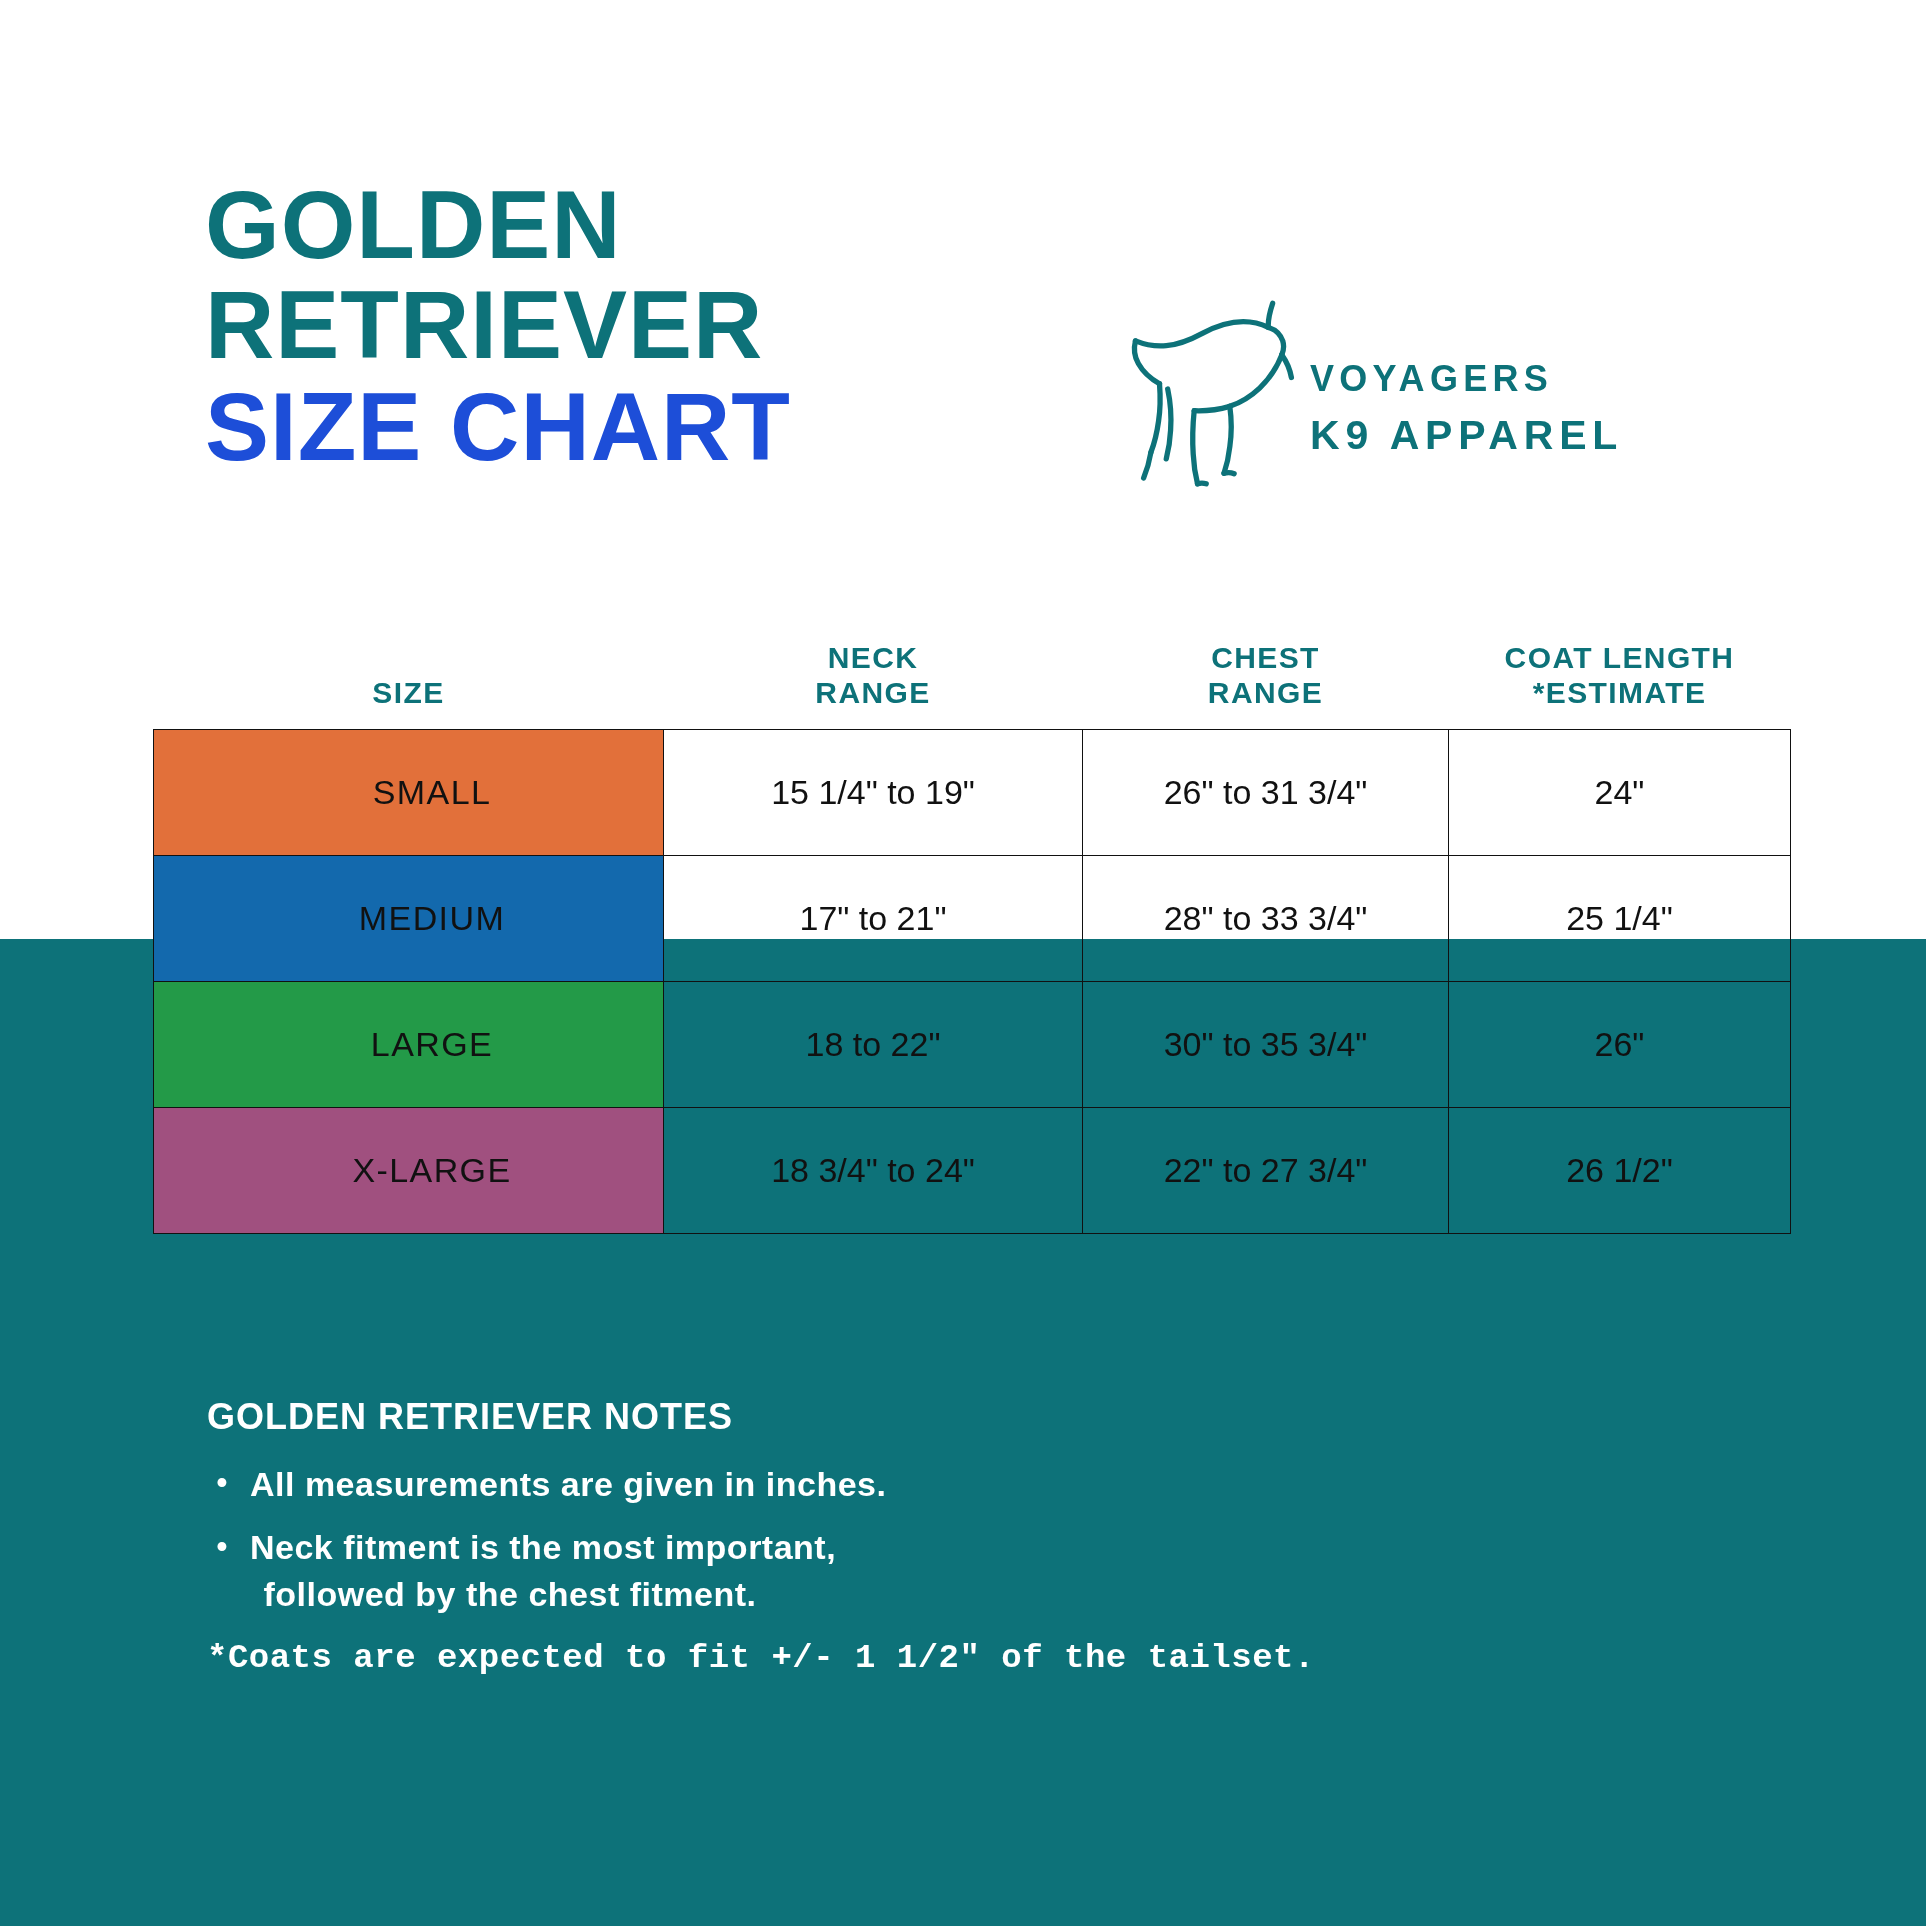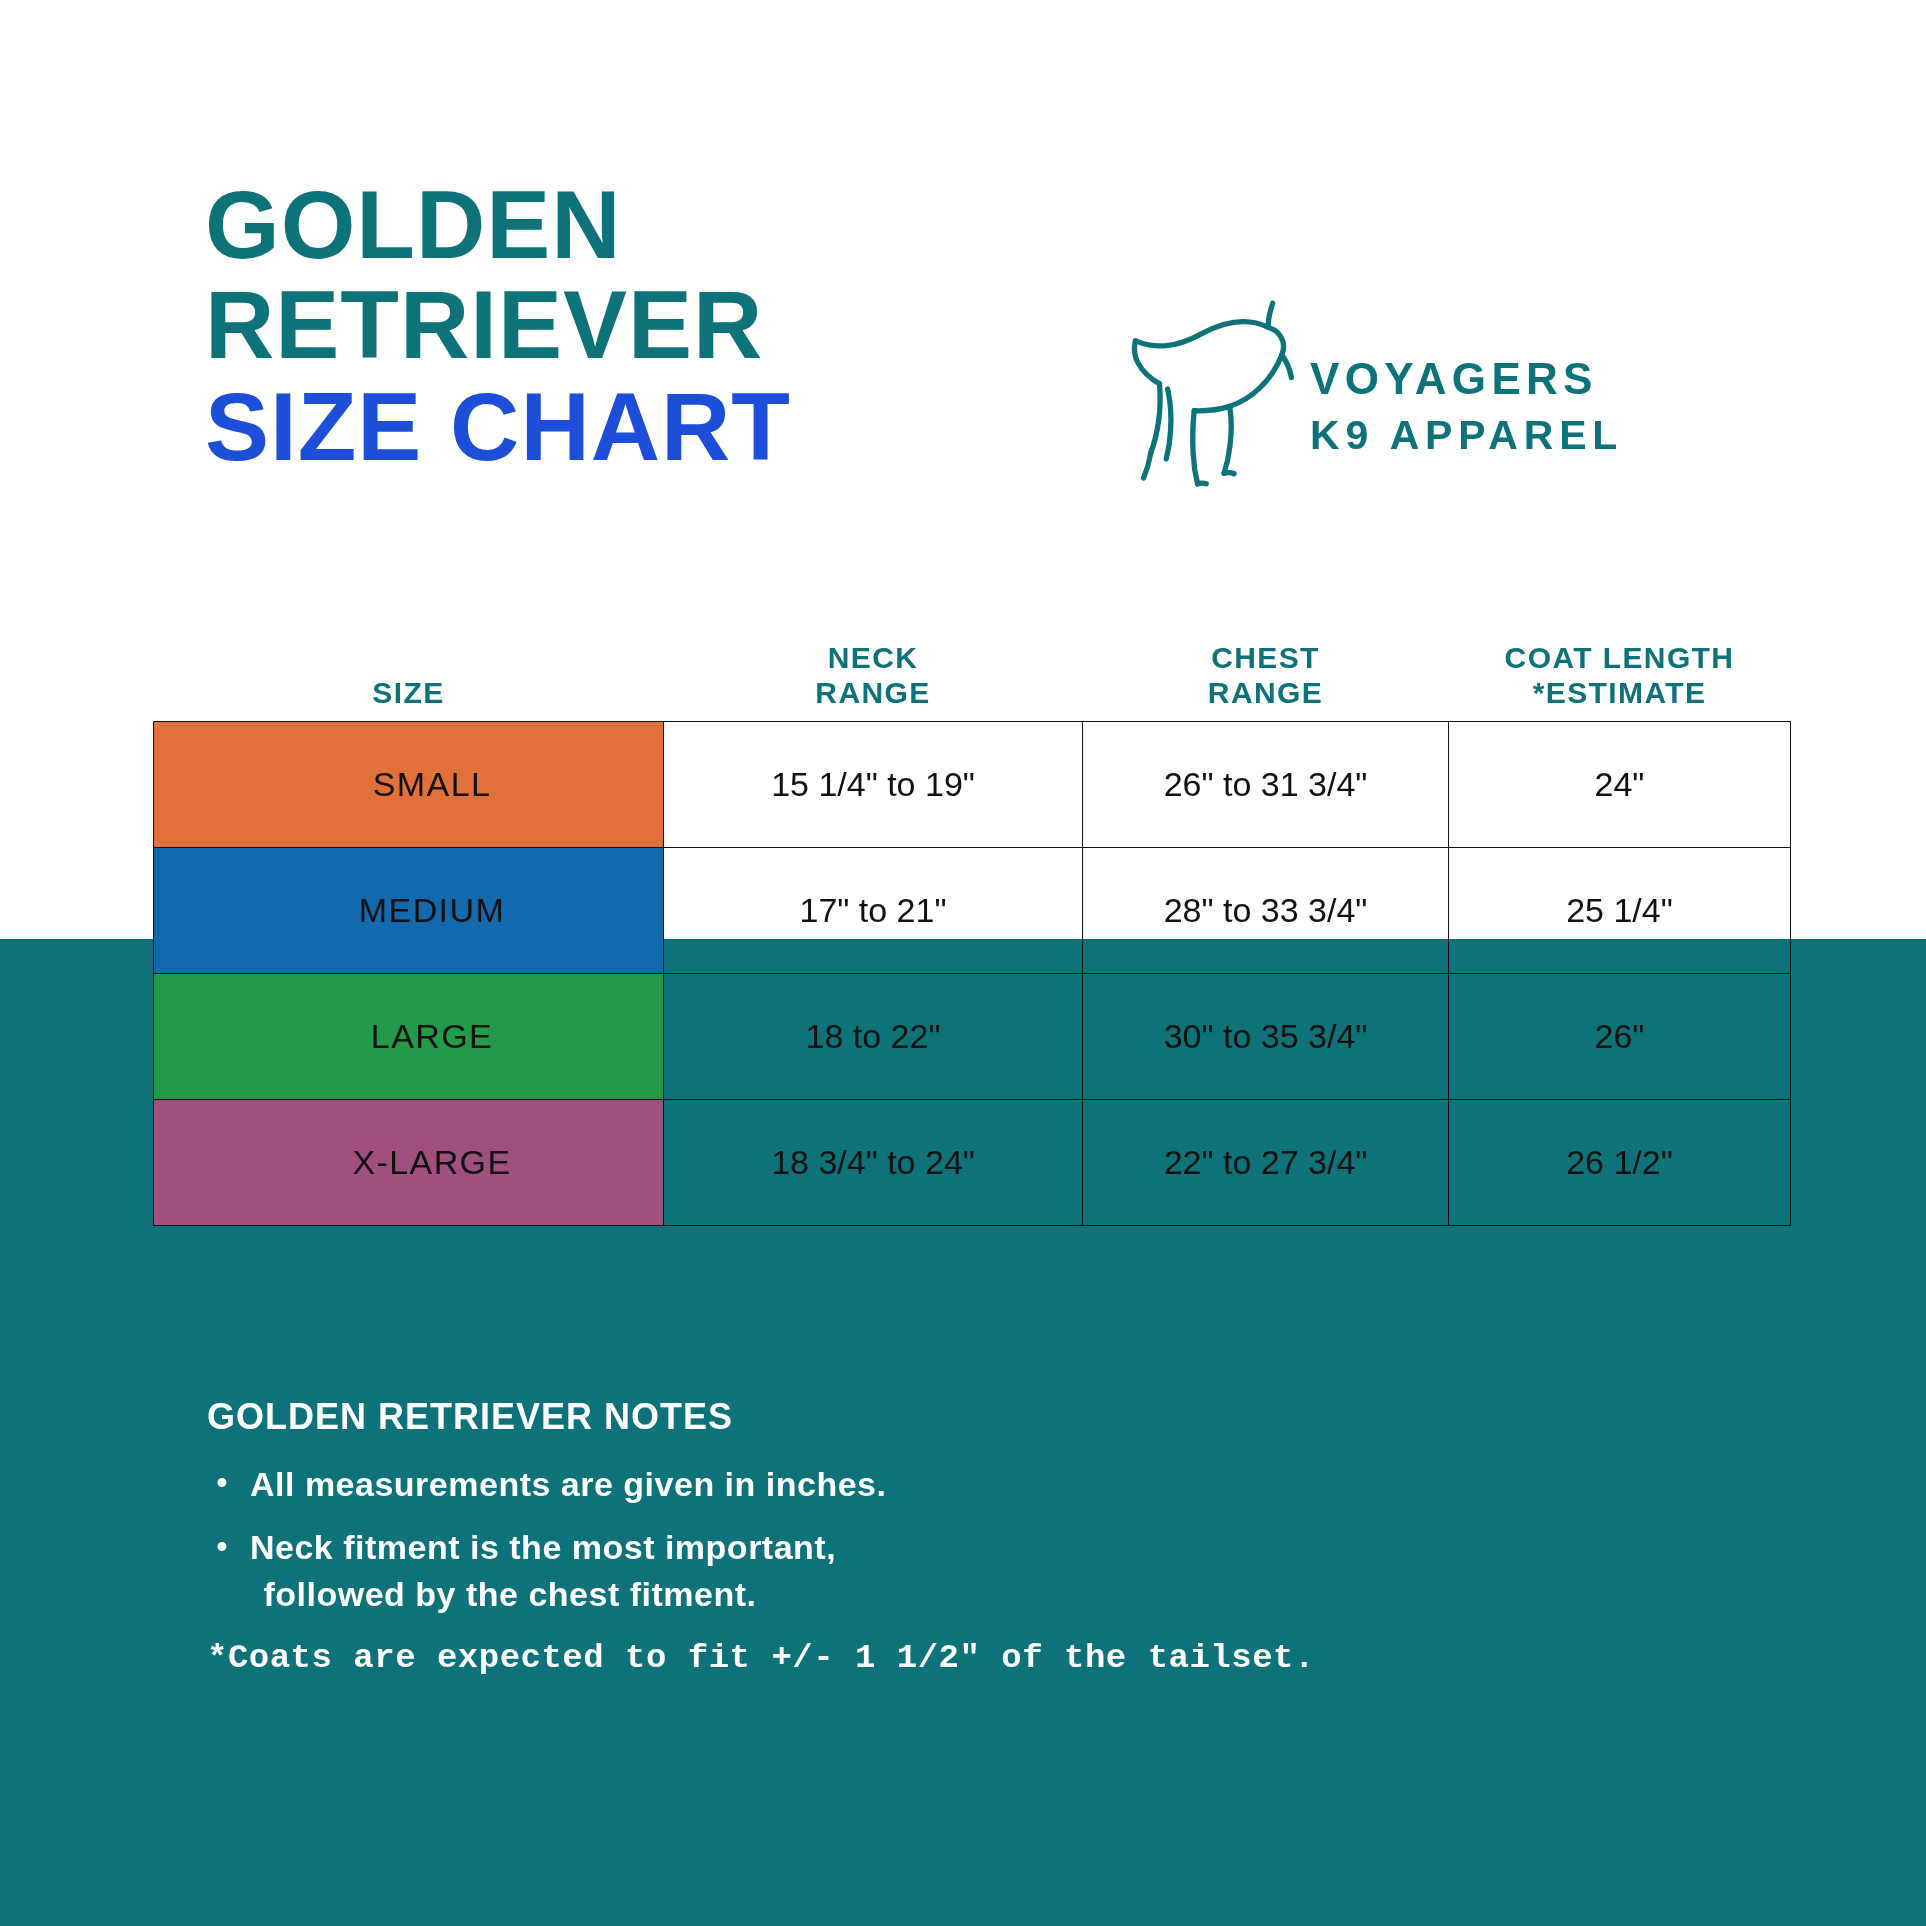--- a/index.html
+++ b/index.html
@@ -69,21 +69,21 @@
     width: 217px;
     height: 207px;
   }
   #logo-text {
     position: absolute;
     left: 207px;
     top: 63px;
     width: 457px;
   }
   #logo-text .brand-top {
-    font-size: 44px;
+    font-size: 36px;
     line-height: 60px;
     font-weight: bold;
     color: #0d7279;
     letter-spacing: 5.3px;
   }
   #logo-text .brand-bottom {
     font-size: 41px;
     line-height: 53px;
     font-weight: bold;
     color: #0d7279;
@@ -100,21 +100,21 @@
   table#size-table {
     border-collapse: collapse;
     table-layout: fixed;
     width: 1637px;
   }
   table#size-table th {
     font-size: 30px;
     font-weight: bold;
     color: #0d7279;
     letter-spacing: 1.4px;
-    padding: 0 0 11px 0;
+    padding: 0 0 19px 0;
     vertical-align: bottom;
     line-height: 35px;
     border: none;
     text-align: center;
   }
   table#size-table th.size-head {
     vertical-align: bottom;
   }
   table#size-table td {
     border: 1.4px solid #111111;

